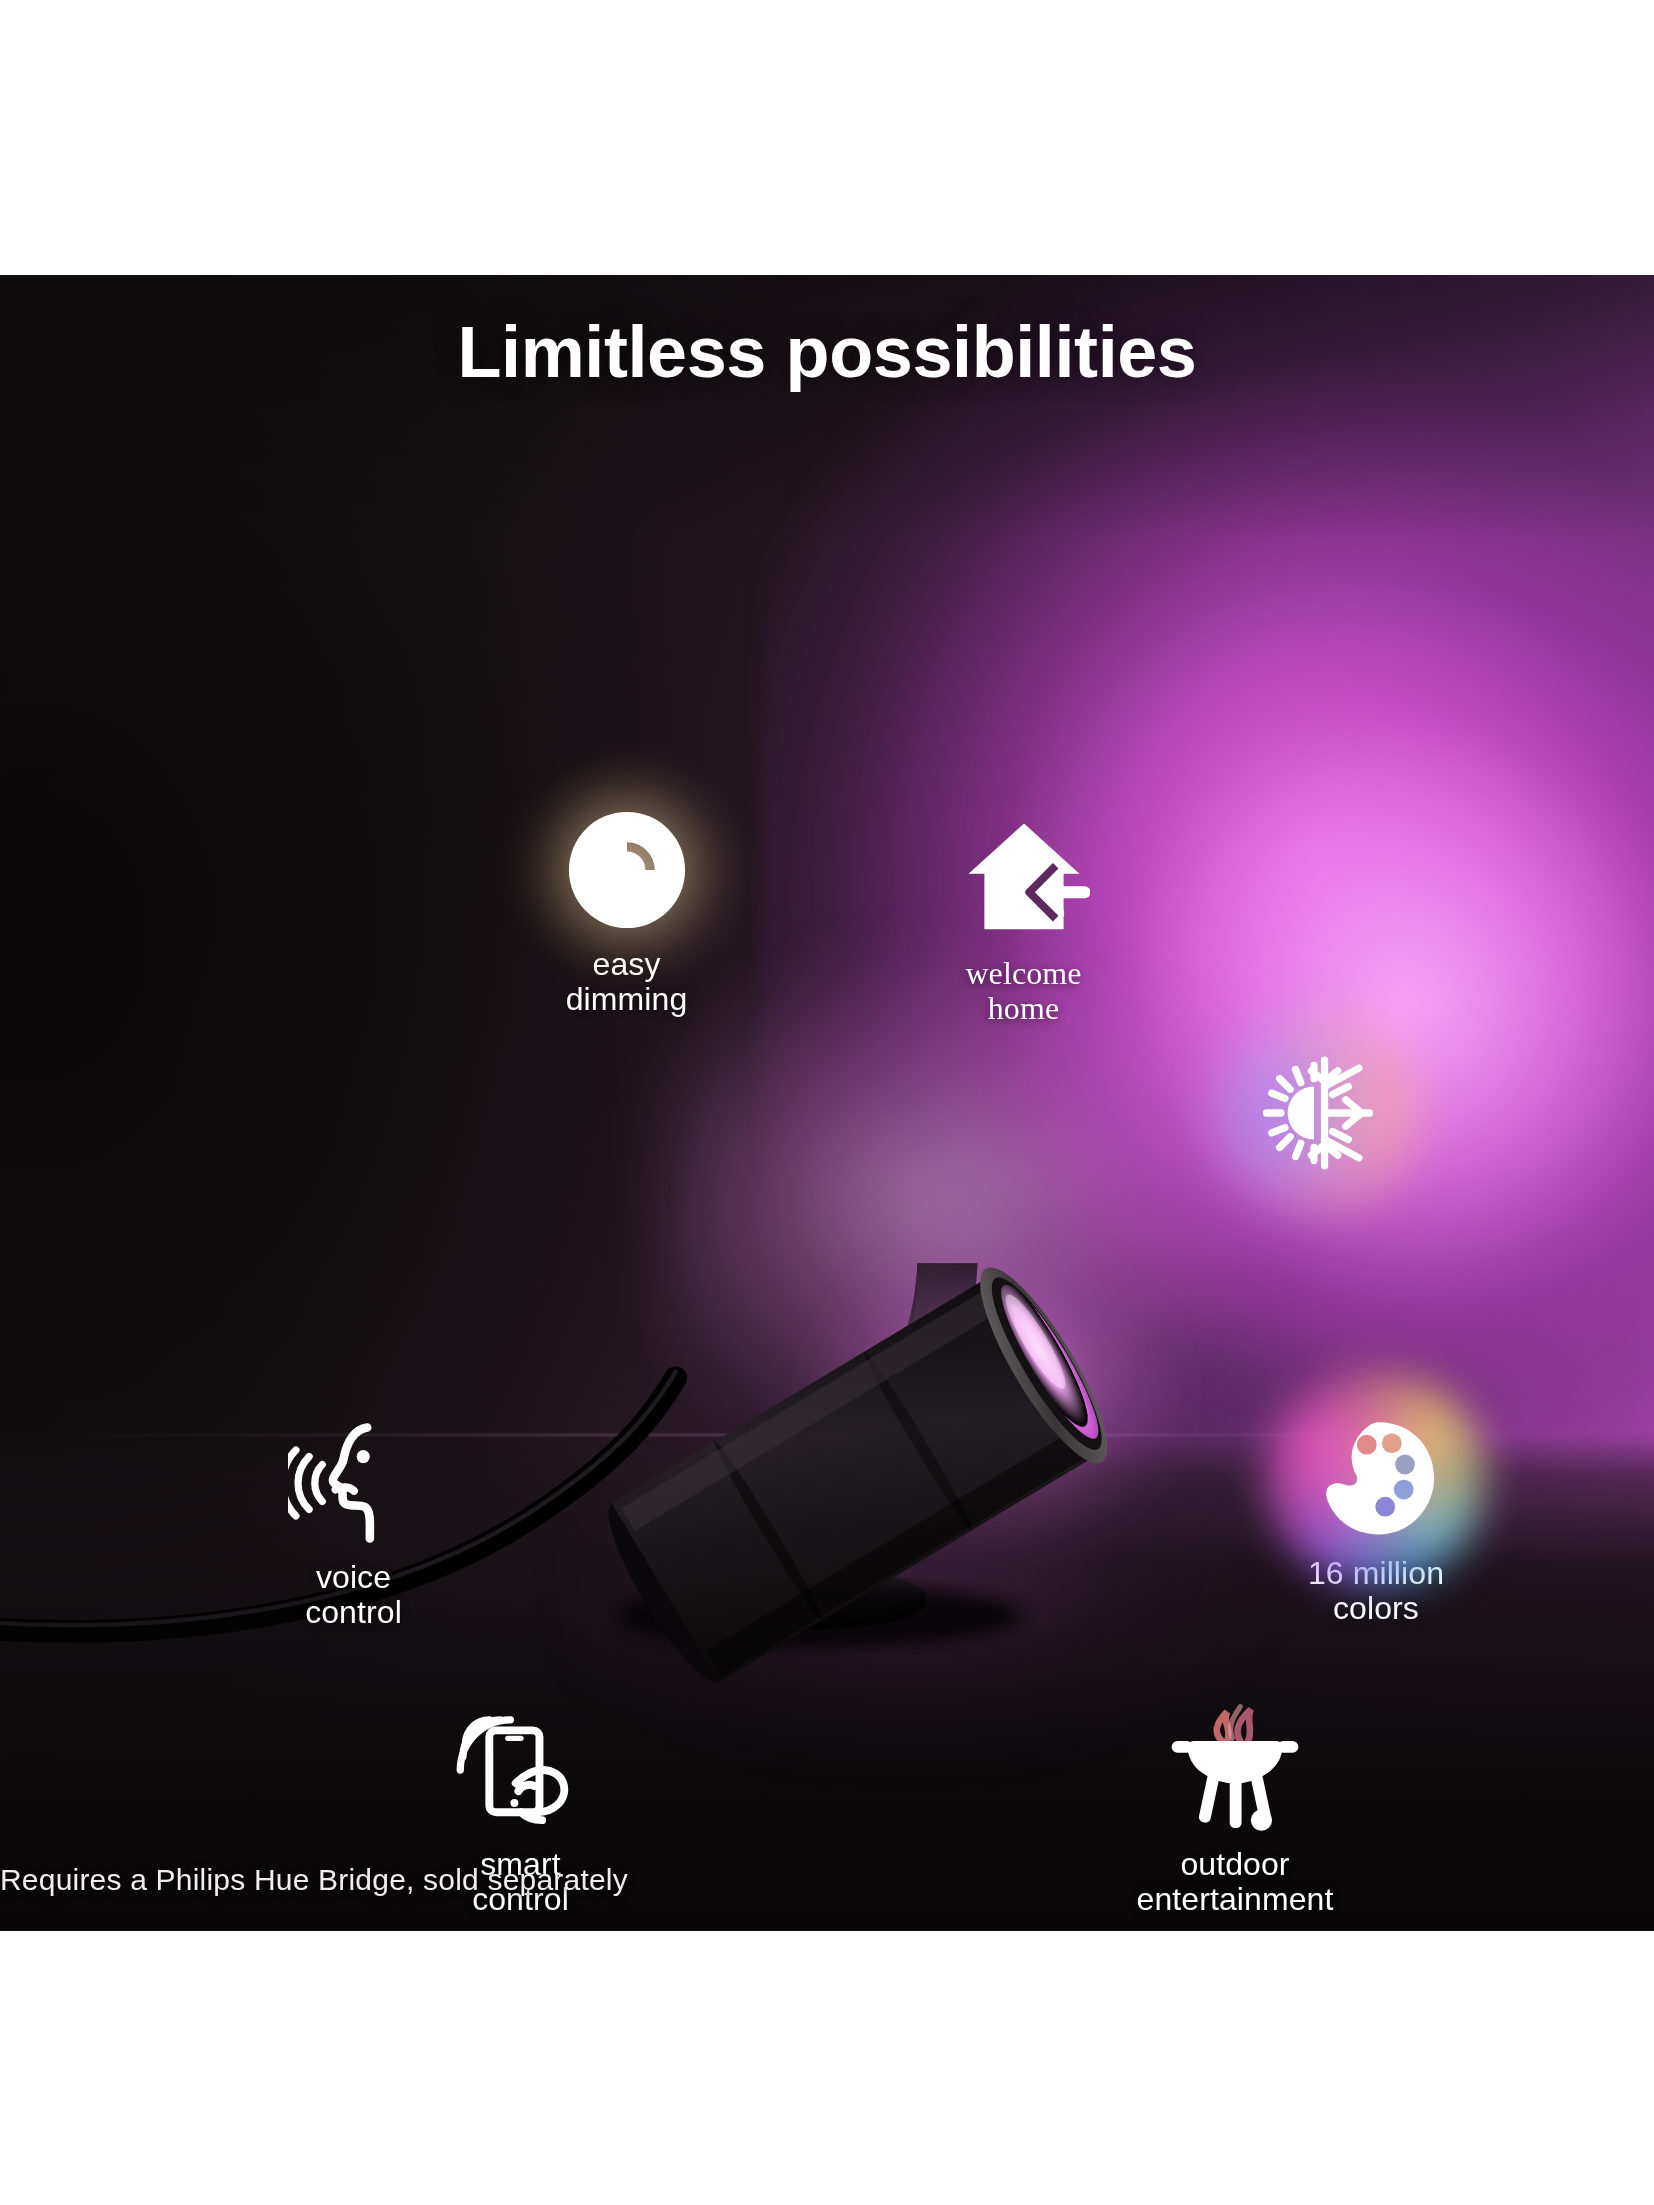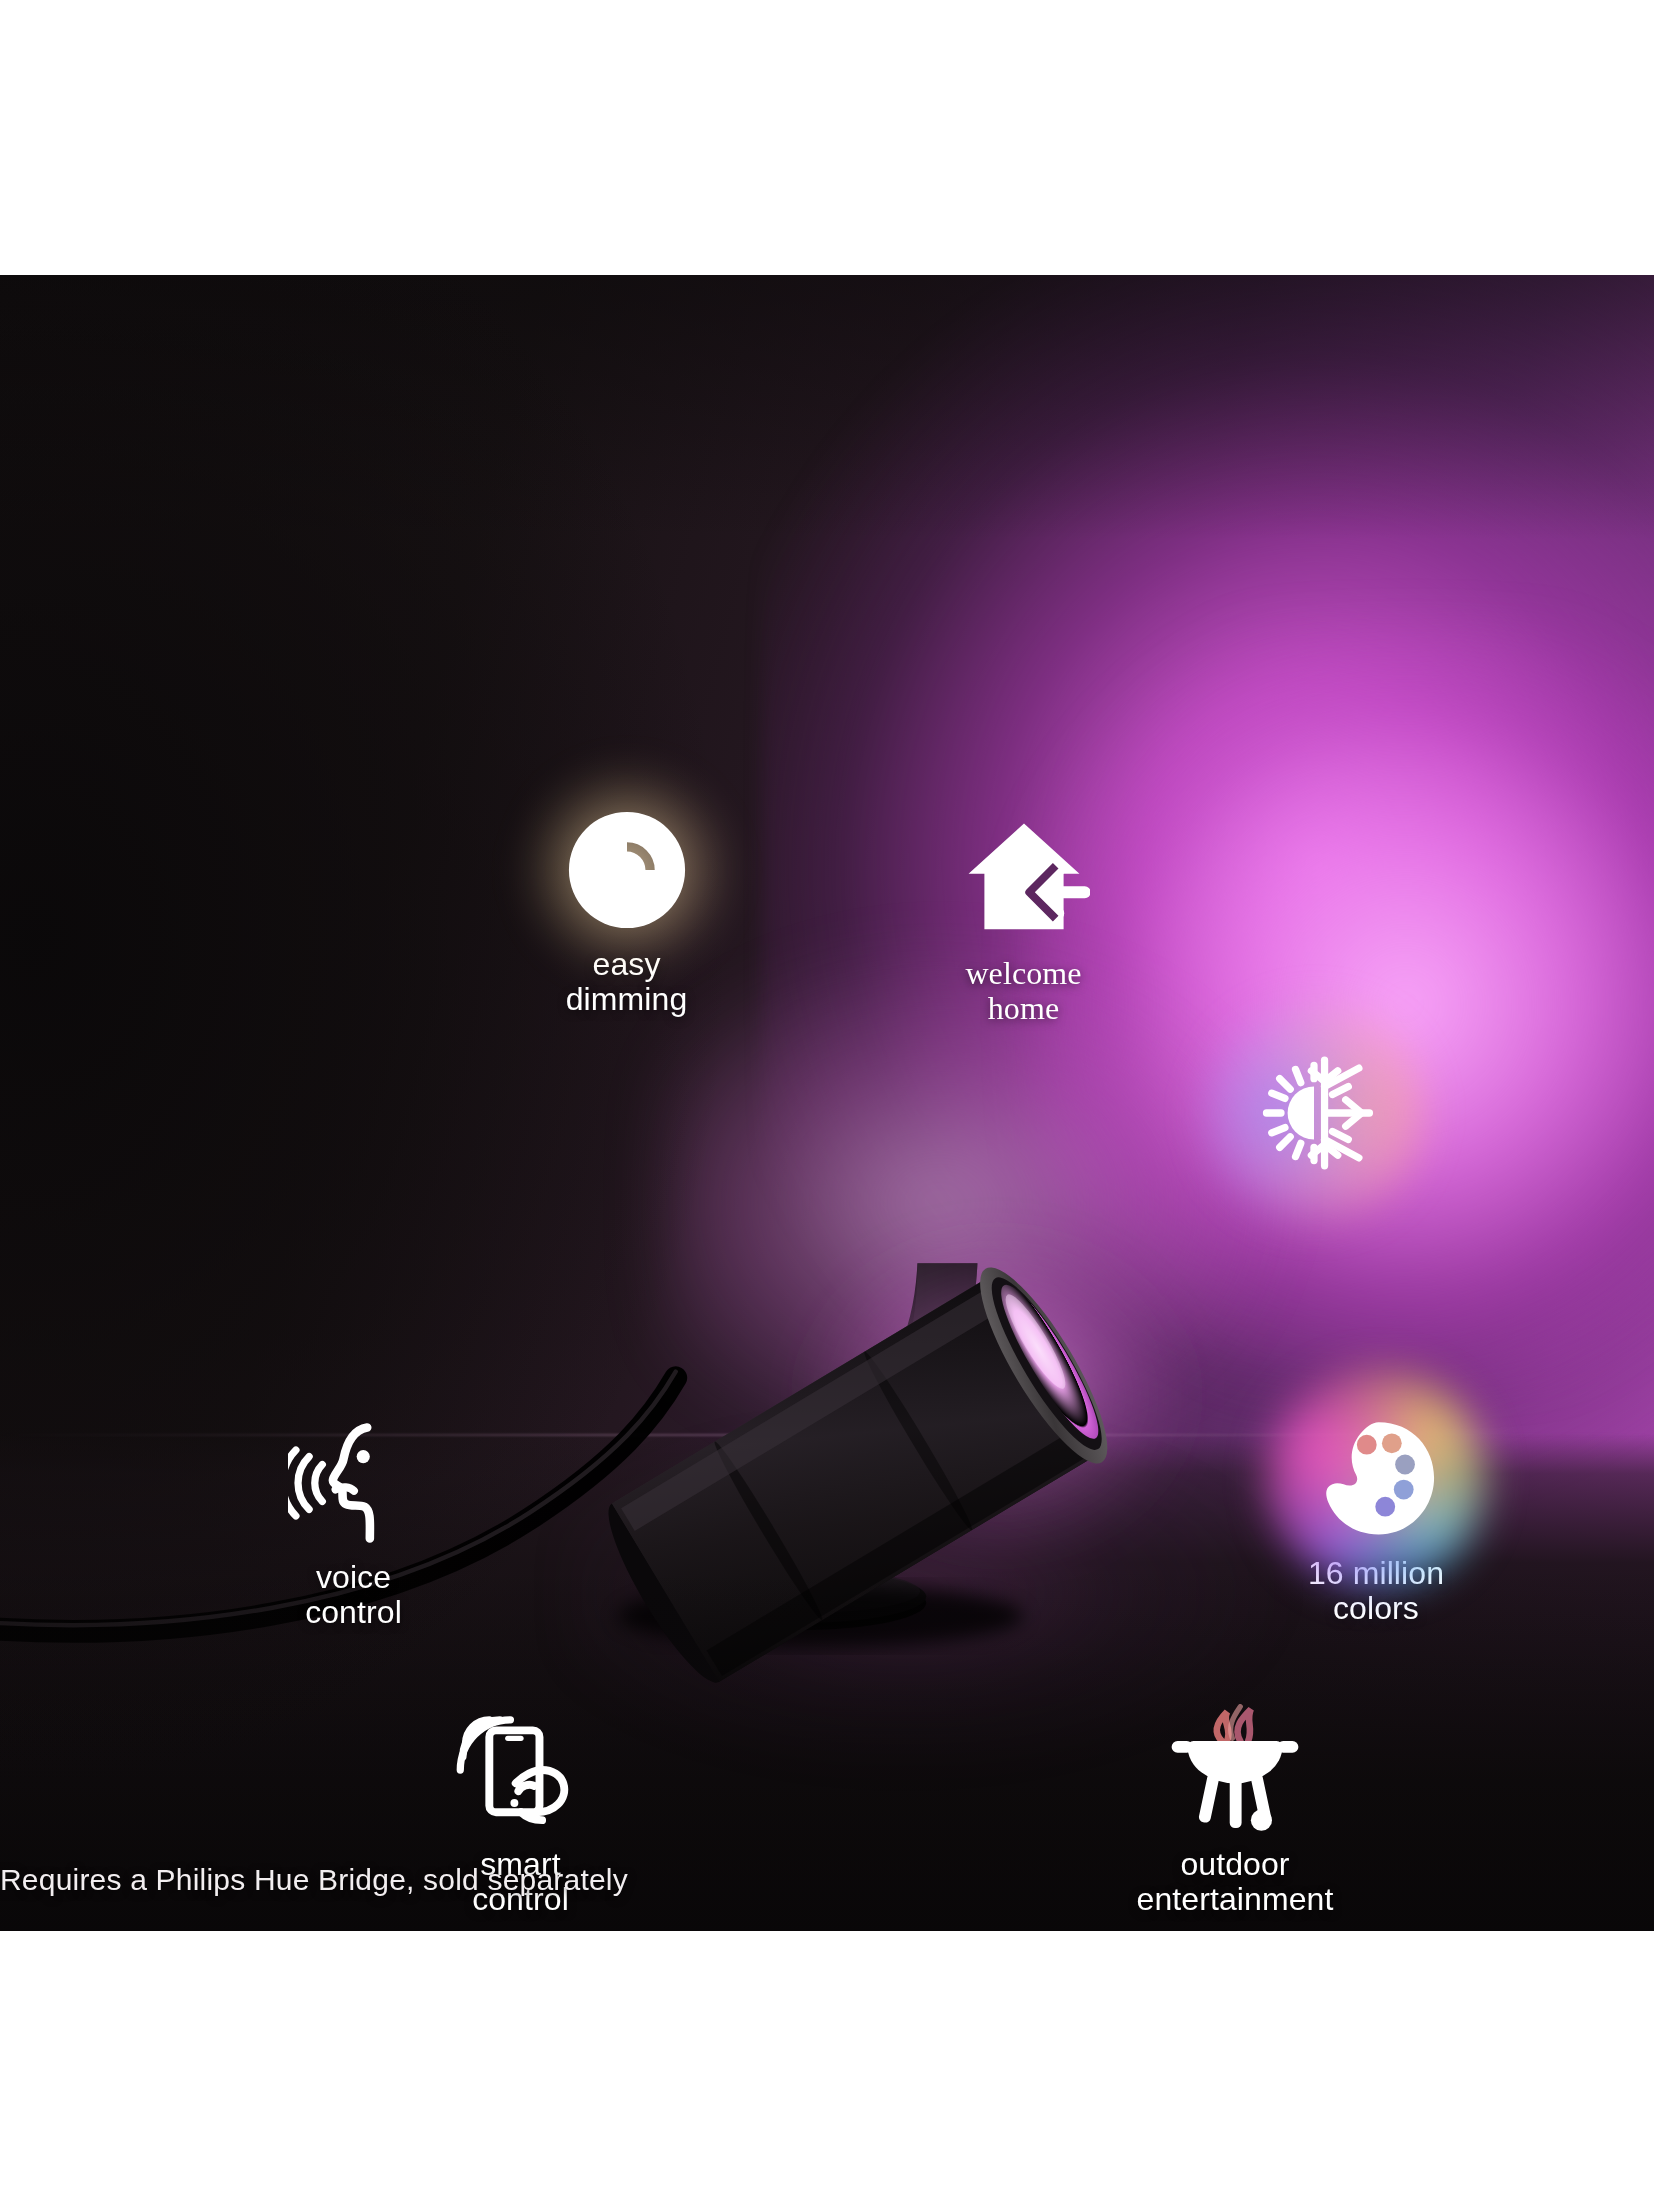--- a/index.html
+++ b/index.html
@@ -200,20 +200,21 @@
         <ellipse cx="1212" cy="1340" rx="34" ry="128" fill="url(#bezelGrad)"></ellipse>
         <ellipse cx="1216" cy="1340" rx="26" ry="113" fill="#141014"></ellipse>
 
         <ellipse cx="1220" cy="1340" rx="21" ry="101" fill="url(#lensGrad)"></ellipse>
         <ellipse cx="1218" cy="1312" rx="13" ry="62" fill="#fbe0fb" opacity=".48"></ellipse>
       </g>
     </svg>
 
     <div class="vignette"></div>
 
+    <div class="headline">Limitless possibilities</div>
 
     <div class="feature" id="f-easy-dimming">
       <div class="iconwrap">
         <div class="halo halo-warm"></div>
         <svg viewBox="0 0 100 100">
           <path fill="#ffffff" d="M50 6 A44 44 0 1 0 50 94 A44 44 0 1 0 50 6 Z
                                    M50 24 A26 26 0 0 1 76 50 L64 50 A14 14 0 0 0 50 36 Z"></path>
           <path fill="none" stroke="#ffffff" stroke-width="10" stroke-linecap="round" d="M24 50 A26 26 0 0 1 76 50"></path>
         </svg>
       </div>

